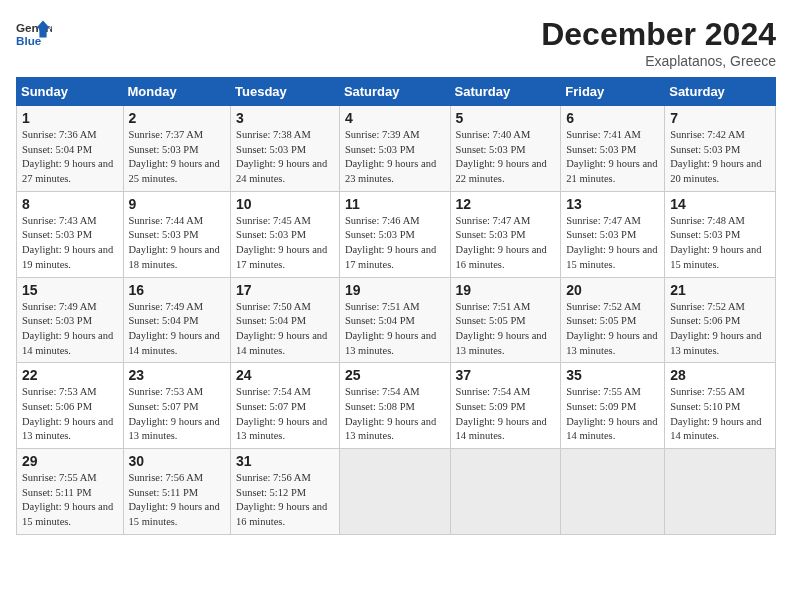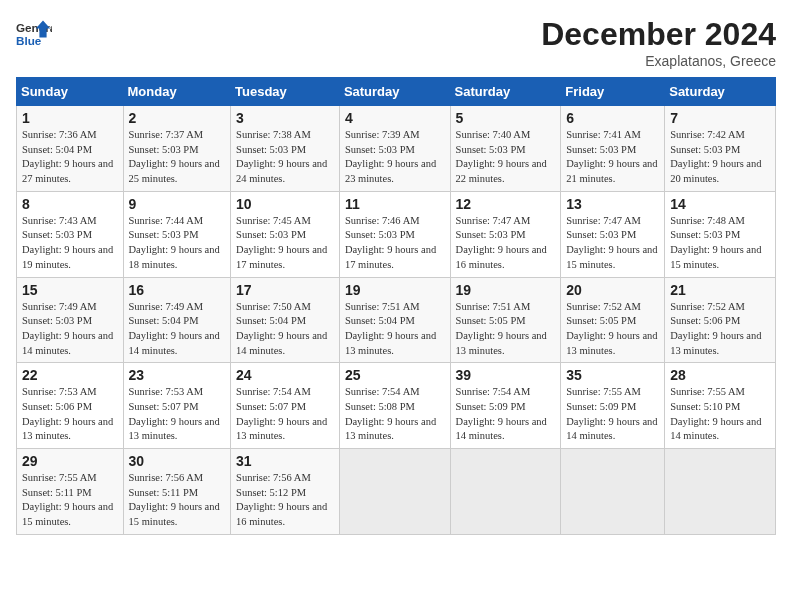--- a/index.html
+++ b/index.html
@@ -212,21 +212,21 @@
         </td>
         <td>
           <span class="day-num">24</span>
           <div class="day-info">Sunrise: 7:54 AM<br>Sunset: 5:07 PM<br>Daylight: 9 hours and 13 minutes.</div>
         </td>
         <td>
           <span class="day-num">25</span>
           <div class="day-info">Sunrise: 7:54 AM<br>Sunset: 5:08 PM<br>Daylight: 9 hours and 13 minutes.</div>
         </td>
         <td>
-          <span class="day-num">39</span>
+          <span class="day-num">37</span>
           <div class="day-info">Sunrise: 7:54 AM<br>Sunset: 5:09 PM<br>Daylight: 9 hours and 14 minutes.</div>
         </td>
         <td>
           <span class="day-num">35</span>
           <div class="day-info">Sunrise: 7:55 AM<br>Sunset: 5:09 PM<br>Daylight: 9 hours and 14 minutes.</div>
         </td>
         <td>
           <span class="day-num">28</span>
           <div class="day-info">Sunrise: 7:55 AM<br>Sunset: 5:10 PM<br>Daylight: 9 hours and 14 minutes.</div>
         </td>

